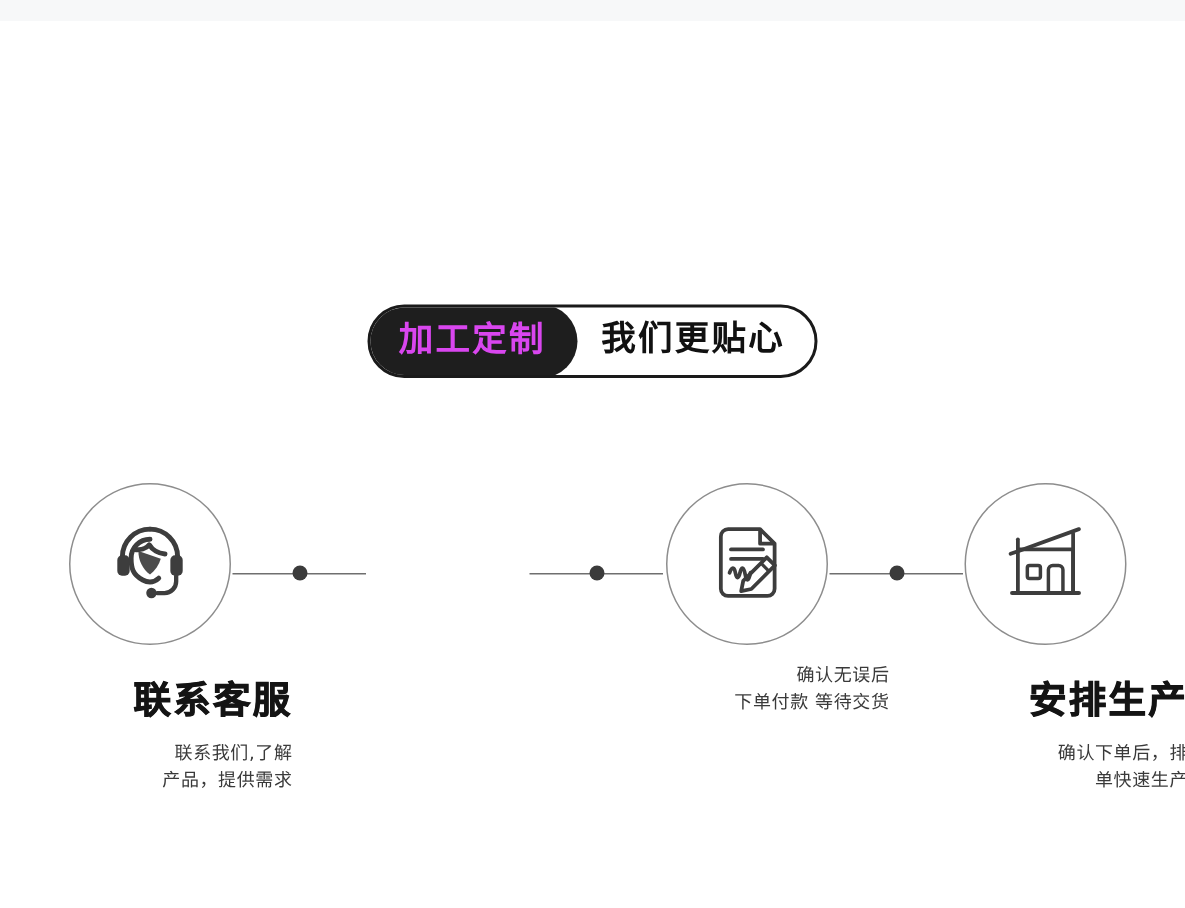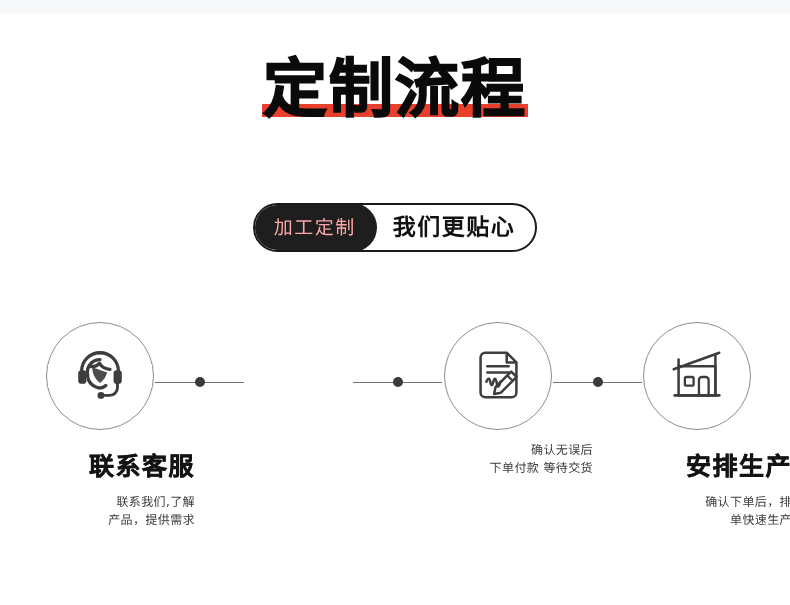--- a/index.html
+++ b/index.html
@@ -89,40 +89,41 @@
     background: #ffffff;
     overflow: hidden;
     padding: 0;
   }
 
   .badge-left {
     display: flex;
     align-items: center;
     justify-content: center;
     background: #1e1e1e;
-    color: #fca5a5;
+    color: #d946ef;
     border-radius: 26px;
     margin: -2px 0 -2px -2px;
     padding: 0 21px;
-    font-size: 19px;
-    font-weight: 400;
+    font-size: 23px;
+    font-weight: 700;
     letter-spacing: 1.5px;
     line-height: 1;
   }
 
   .badge-right {
     display: flex;
     align-items: center;
     justify-content: center;
     color: #111111;
     padding: 0 20px 0 16px;
     font-size: 23px;
     font-weight: 700;
     letter-spacing: 1.5px;
     line-height: 1;
+    font-family: Liberation Mono, monospace;
   }
 
   
   .steps {
     position: absolute;
     top: 322px;
     left: 0;
     width: 790px;
     height: 240px;
   }
@@ -209,26 +210,20 @@
 
   .step-desc .l { display: block; white-space: nowrap; }
 </style>
 </head>
 <body>
 
 <div class="page">
 
   <div class="top-tint"></div>
 
-  <div class="title-block">
-    <span class="title-wrap">
-      <span class="title-underline"></span>
-      <span class="title-text">定制流程</span>
-    </span>
-  </div>
 
   <div class="badge-row">
     <div class="badge">
       <div class="badge-left">加工定制</div>
       <div class="badge-right">我们更贴心</div>
     </div>
   </div>
 
   <div class="steps">
 

